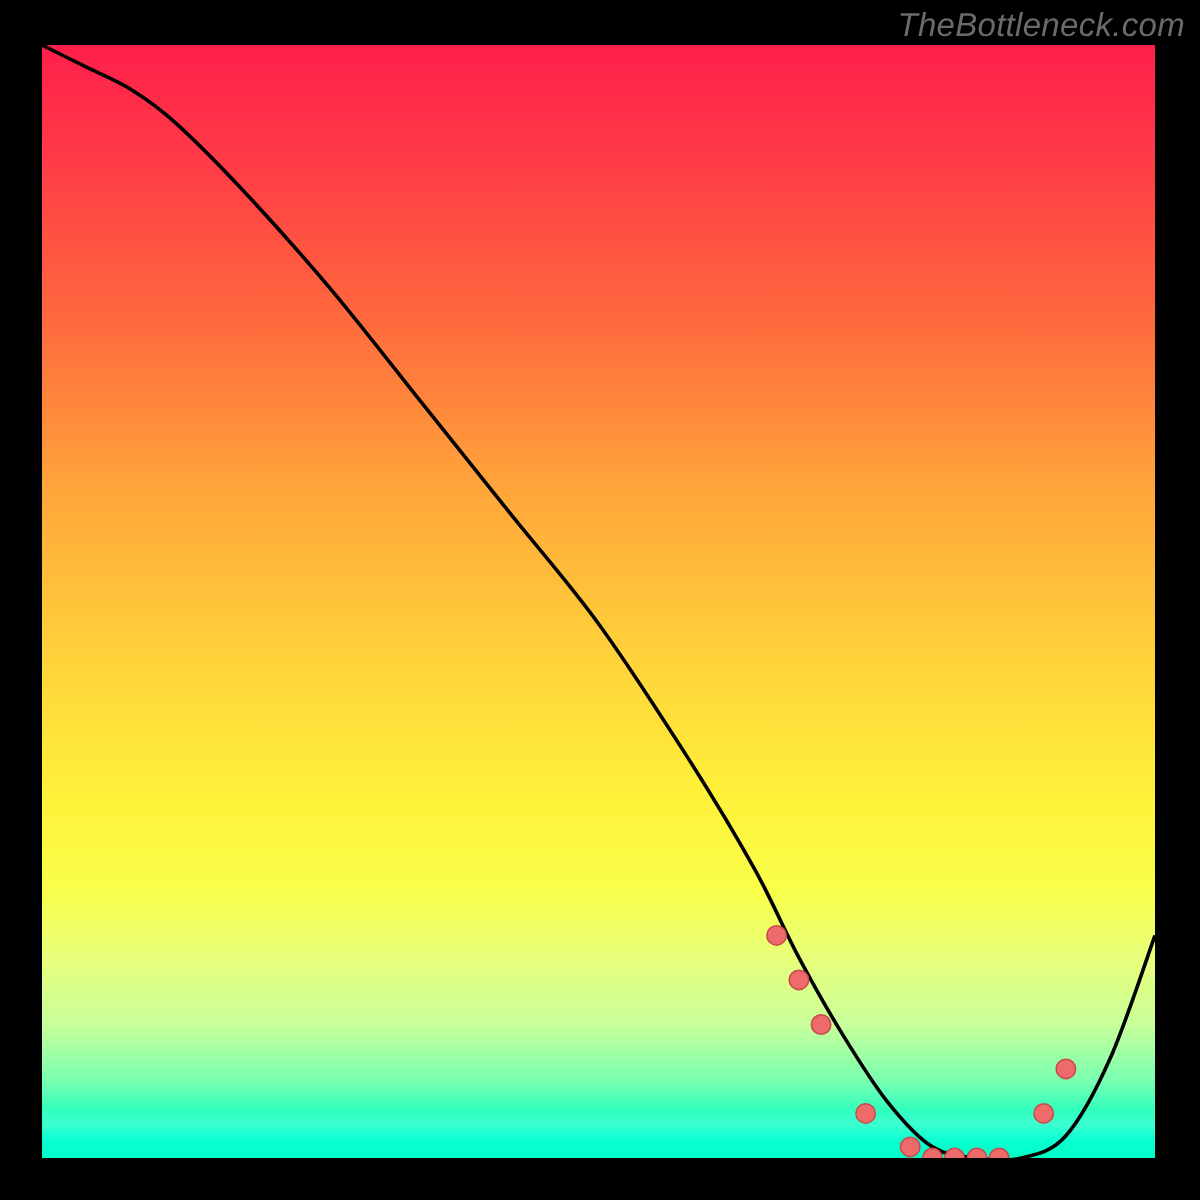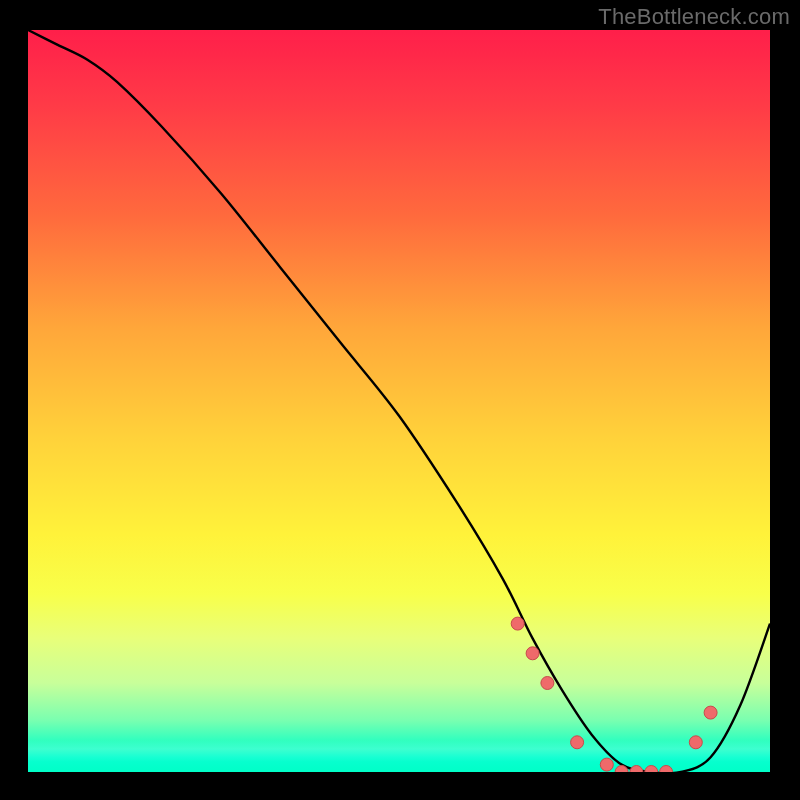--- a/index.html
+++ b/index.html
@@ -19,20 +19,21 @@
   }
   .watermark {
     position: absolute;
     top: 4px;
     right: 10px;
     color: #6a6a6a;
     font-size: 22px;
     font-weight: 500;
     letter-spacing: 0.2px;
     user-select: none;
+    font-style: italic;
   }
   
   .plot {
     position: absolute;
     left: 28px;
     top: 30px;
     width: 742px;
     height: 742px;
   }
   

